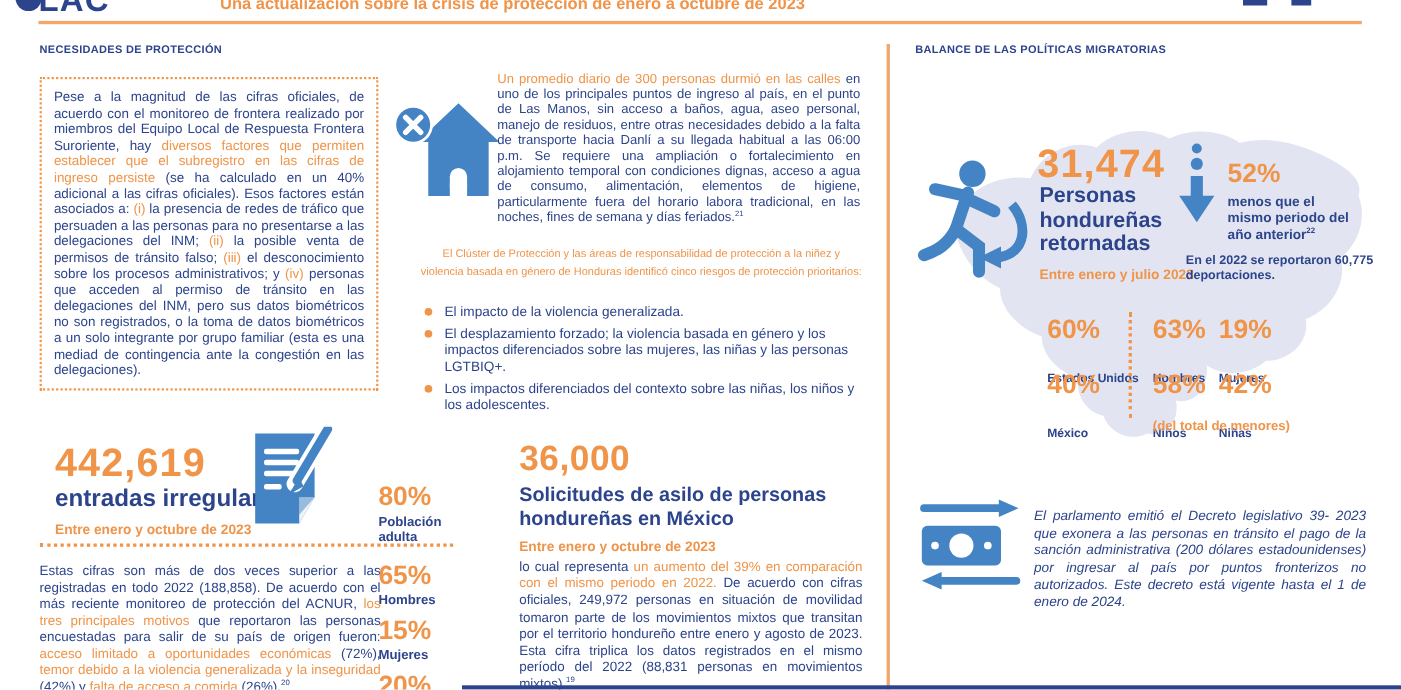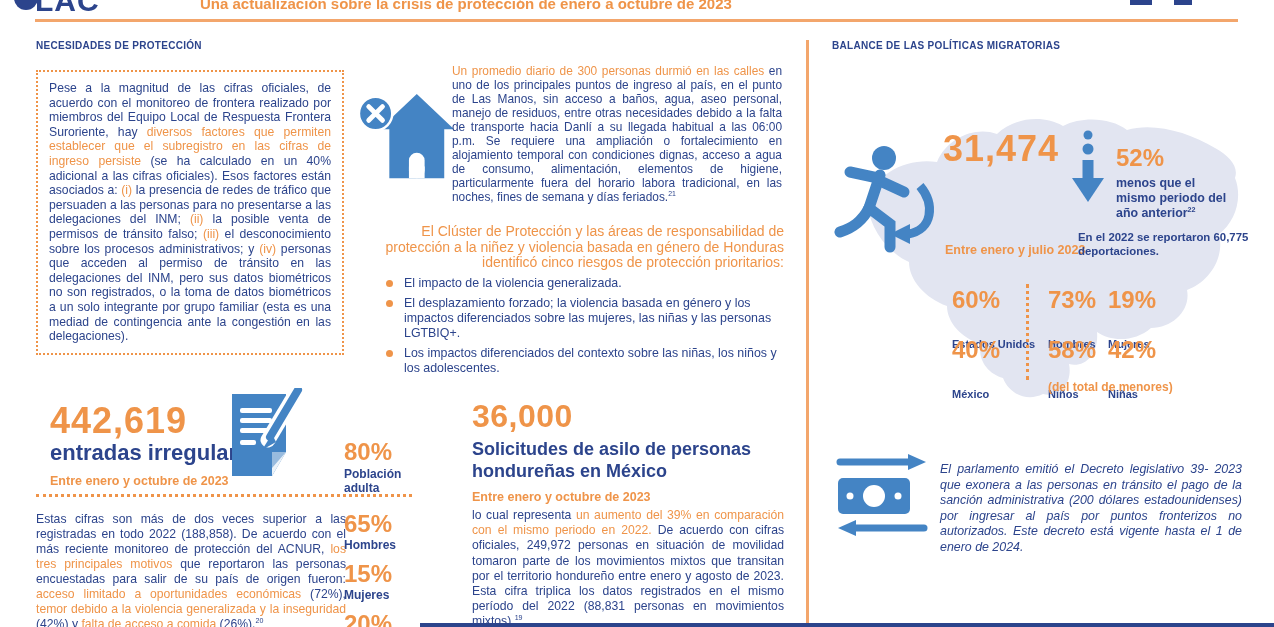--- a/index.html
+++ b/index.html
@@ -26,21 +26,21 @@
   .frag-b{left:1174px;top:0;width:18px;height:5px;background:var(--navy);}
   
   .sec-title{font-size:10px;font-weight:bold;color:var(--navy);letter-spacing:.3px;}
   .left-title{left:36px;top:40px;}
   .right-title{left:832px;top:40px;}
   
   .par{text-align:justify;color:var(--navy);}
   .dotted-box{left:36px;top:70px;width:308px;min-height:272px;box-sizing:border-box;
     border:2px dotted var(--orange);padding:9px 11px;font-size:12.2px;line-height:14.6px;}
   .shelter-par{left:452px;top:64px;width:330px;font-size:11.9px;line-height:14px;}
-  .cluster-intro{left:382px;top:224px;width:402px;font-size:14px;line-height:15.5px;color:var(--orange);text-align:right;}
+  .cluster-intro{left:382px;top:224px;width:402px;font-size:10px;line-height:15.5px;color:var(--orange);text-align:center;}
   .risks{left:382px;top:276px;width:402px;margin:0;padding:0;list-style:none;font-size:12.4px;line-height:15px;}
   .risks li{position:relative;padding-left:22px;margin-bottom:5px;}
   .risks li::before{content:"";position:absolute;left:4px;top:4px;width:7px;height:7px;border-radius:50%;background:var(--orange);}
   
   .entries-value{left:50px;top:400px;font-size:36px;font-weight:bold;color:var(--orange);letter-spacing:1px;}
   .entries-label{left:50px;top:440px;font-size:22px;font-weight:bold;color:var(--navy);}
   .period{font-size:12.5px;font-weight:bold;color:var(--orange);}
   .entries-period{left:50px;top:474px;}
   .doc-icon{left:224px;top:388px;}
   .adult-value{left:344px;top:438px;font-size:24px;font-weight:bold;color:var(--orange);}
@@ -172,41 +172,42 @@
       <path d="M46 38 L72 50"></path>
       <path d="M46 36 L18 30"></path>
       <path d="M37 66 L58 82 L58 105"></path>
       <path d="M37 66 C30 80 20 86 8 90"></path>
     </g>
     <path d="M88 44 C103 62,101 88,76 92" stroke="#4484c4" stroke-width="9" fill="none"></path>
     <polygon points="78,82 78,102 58,92" fill="#4484c4"></polygon>
   </svg>
 
   <div class="abs returned-value">31,474</div>
+  <div class="abs returned-label">Personas hondureñas retornadas</div>
   <div class="abs period returned-period">Entre enero y julio 2023</div>
 
   <svg class="abs down-arrow-icon" width="36" height="74" viewBox="0 0 36 74">
     <circle cx="18" cy="5" r="4.5" fill="#4484c4"></circle>
     <circle cx="18" cy="19" r="5.5" fill="#4484c4"></circle>
     <rect x="12.5" y="30" width="11" height="20" fill="#4484c4"></rect>
     <polygon points="2,48 34,48 18,72" fill="#4484c4"></polygon>
   </svg>
 
   <div class="abs drop-value">52%</div>
   <div class="abs drop-label"><span>menos que el mismo periodo del año anterior</span><sup>22</sup></div>
   <div class="abs drop-note">En el 2022 se reportaron 60,775 deportaciones.</div>
 
   <div class="abs st-value d-60">60%</div>
   <div class="abs st-label d-60l">Estados Unidos</div>
   <div class="abs st-value d-40">40%</div>
   <div class="abs st-label d-40l">México</div>
 
   <div class="abs dotted-vline"></div>
 
-  <div class="abs st-value m-81">73%</div>
+  <div class="abs st-value m-81">63%</div>
   <div class="abs st-label m-81l">Hombres</div>
   <div class="abs st-value m-19">19%</div>
   <div class="abs st-label m-19l">Mujeres</div>
   <div class="abs st-value m-58">58%</div>
   <div class="abs st-label m-58l">Niños</div>
   <div class="abs st-value m-42">42%</div>
   <div class="abs st-label m-42l">Niñas</div>
   <div class="abs minors-note">(del total de menores)</div>
 
   <svg class="abs money-icon" width="100" height="88" viewBox="0 0 100 88">

